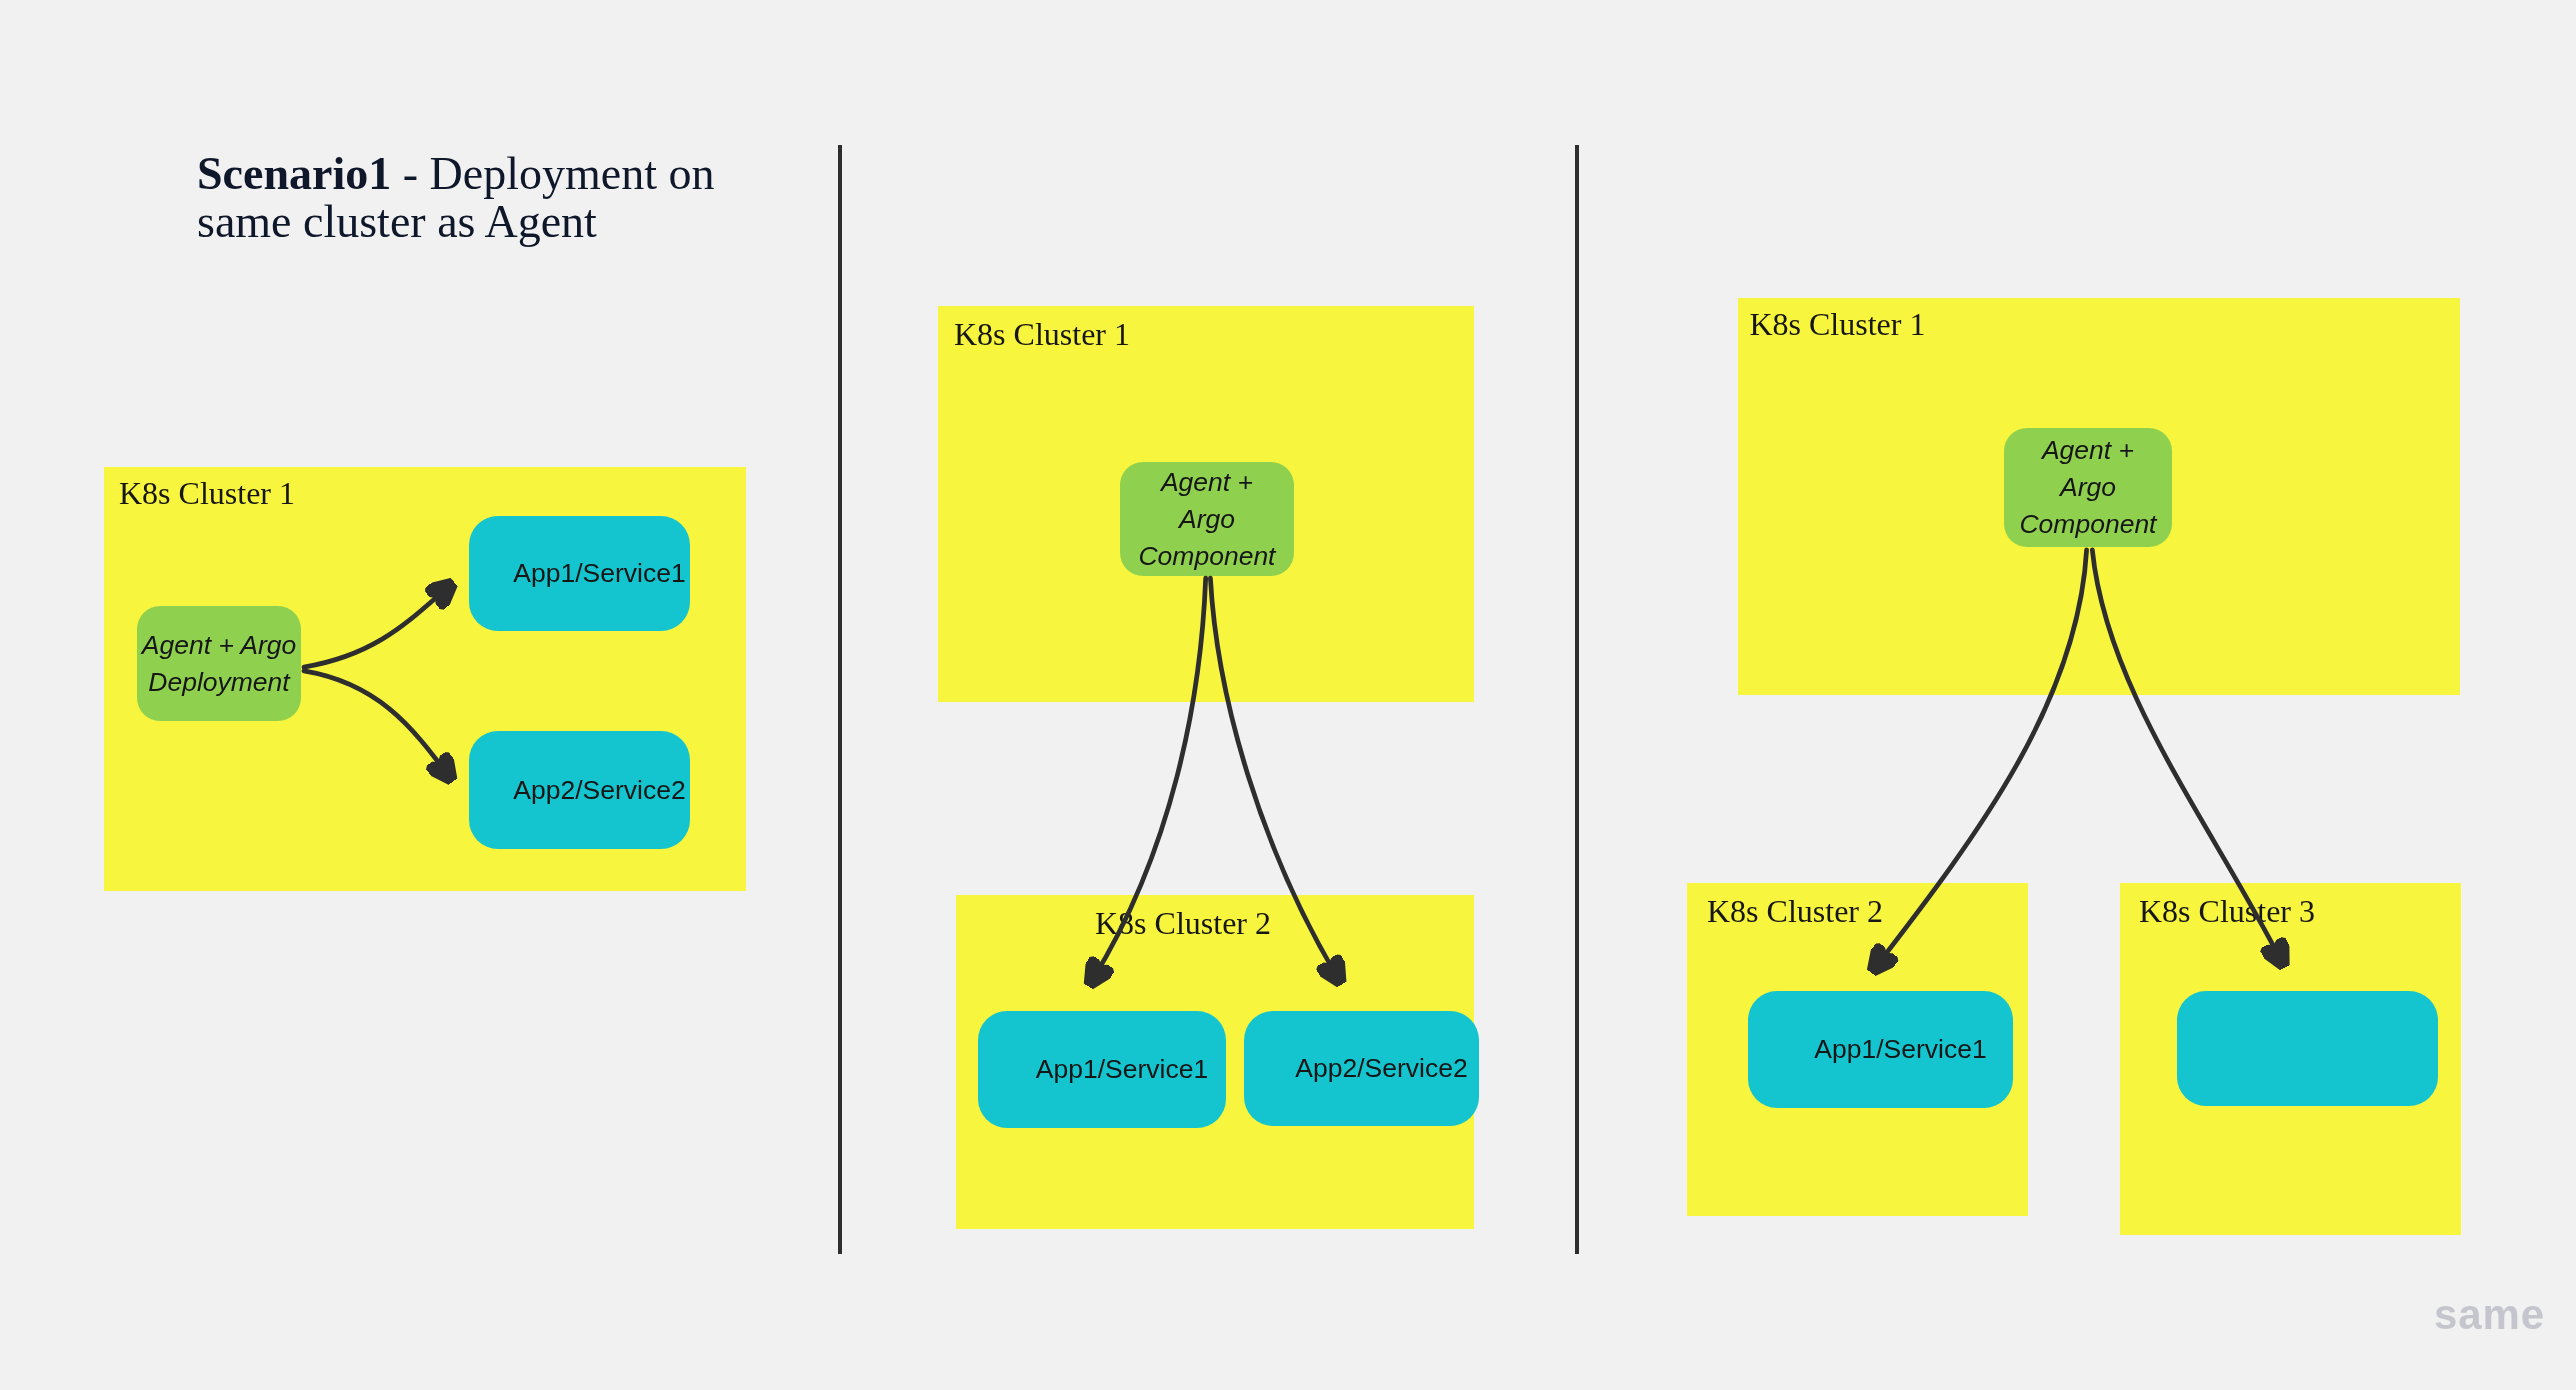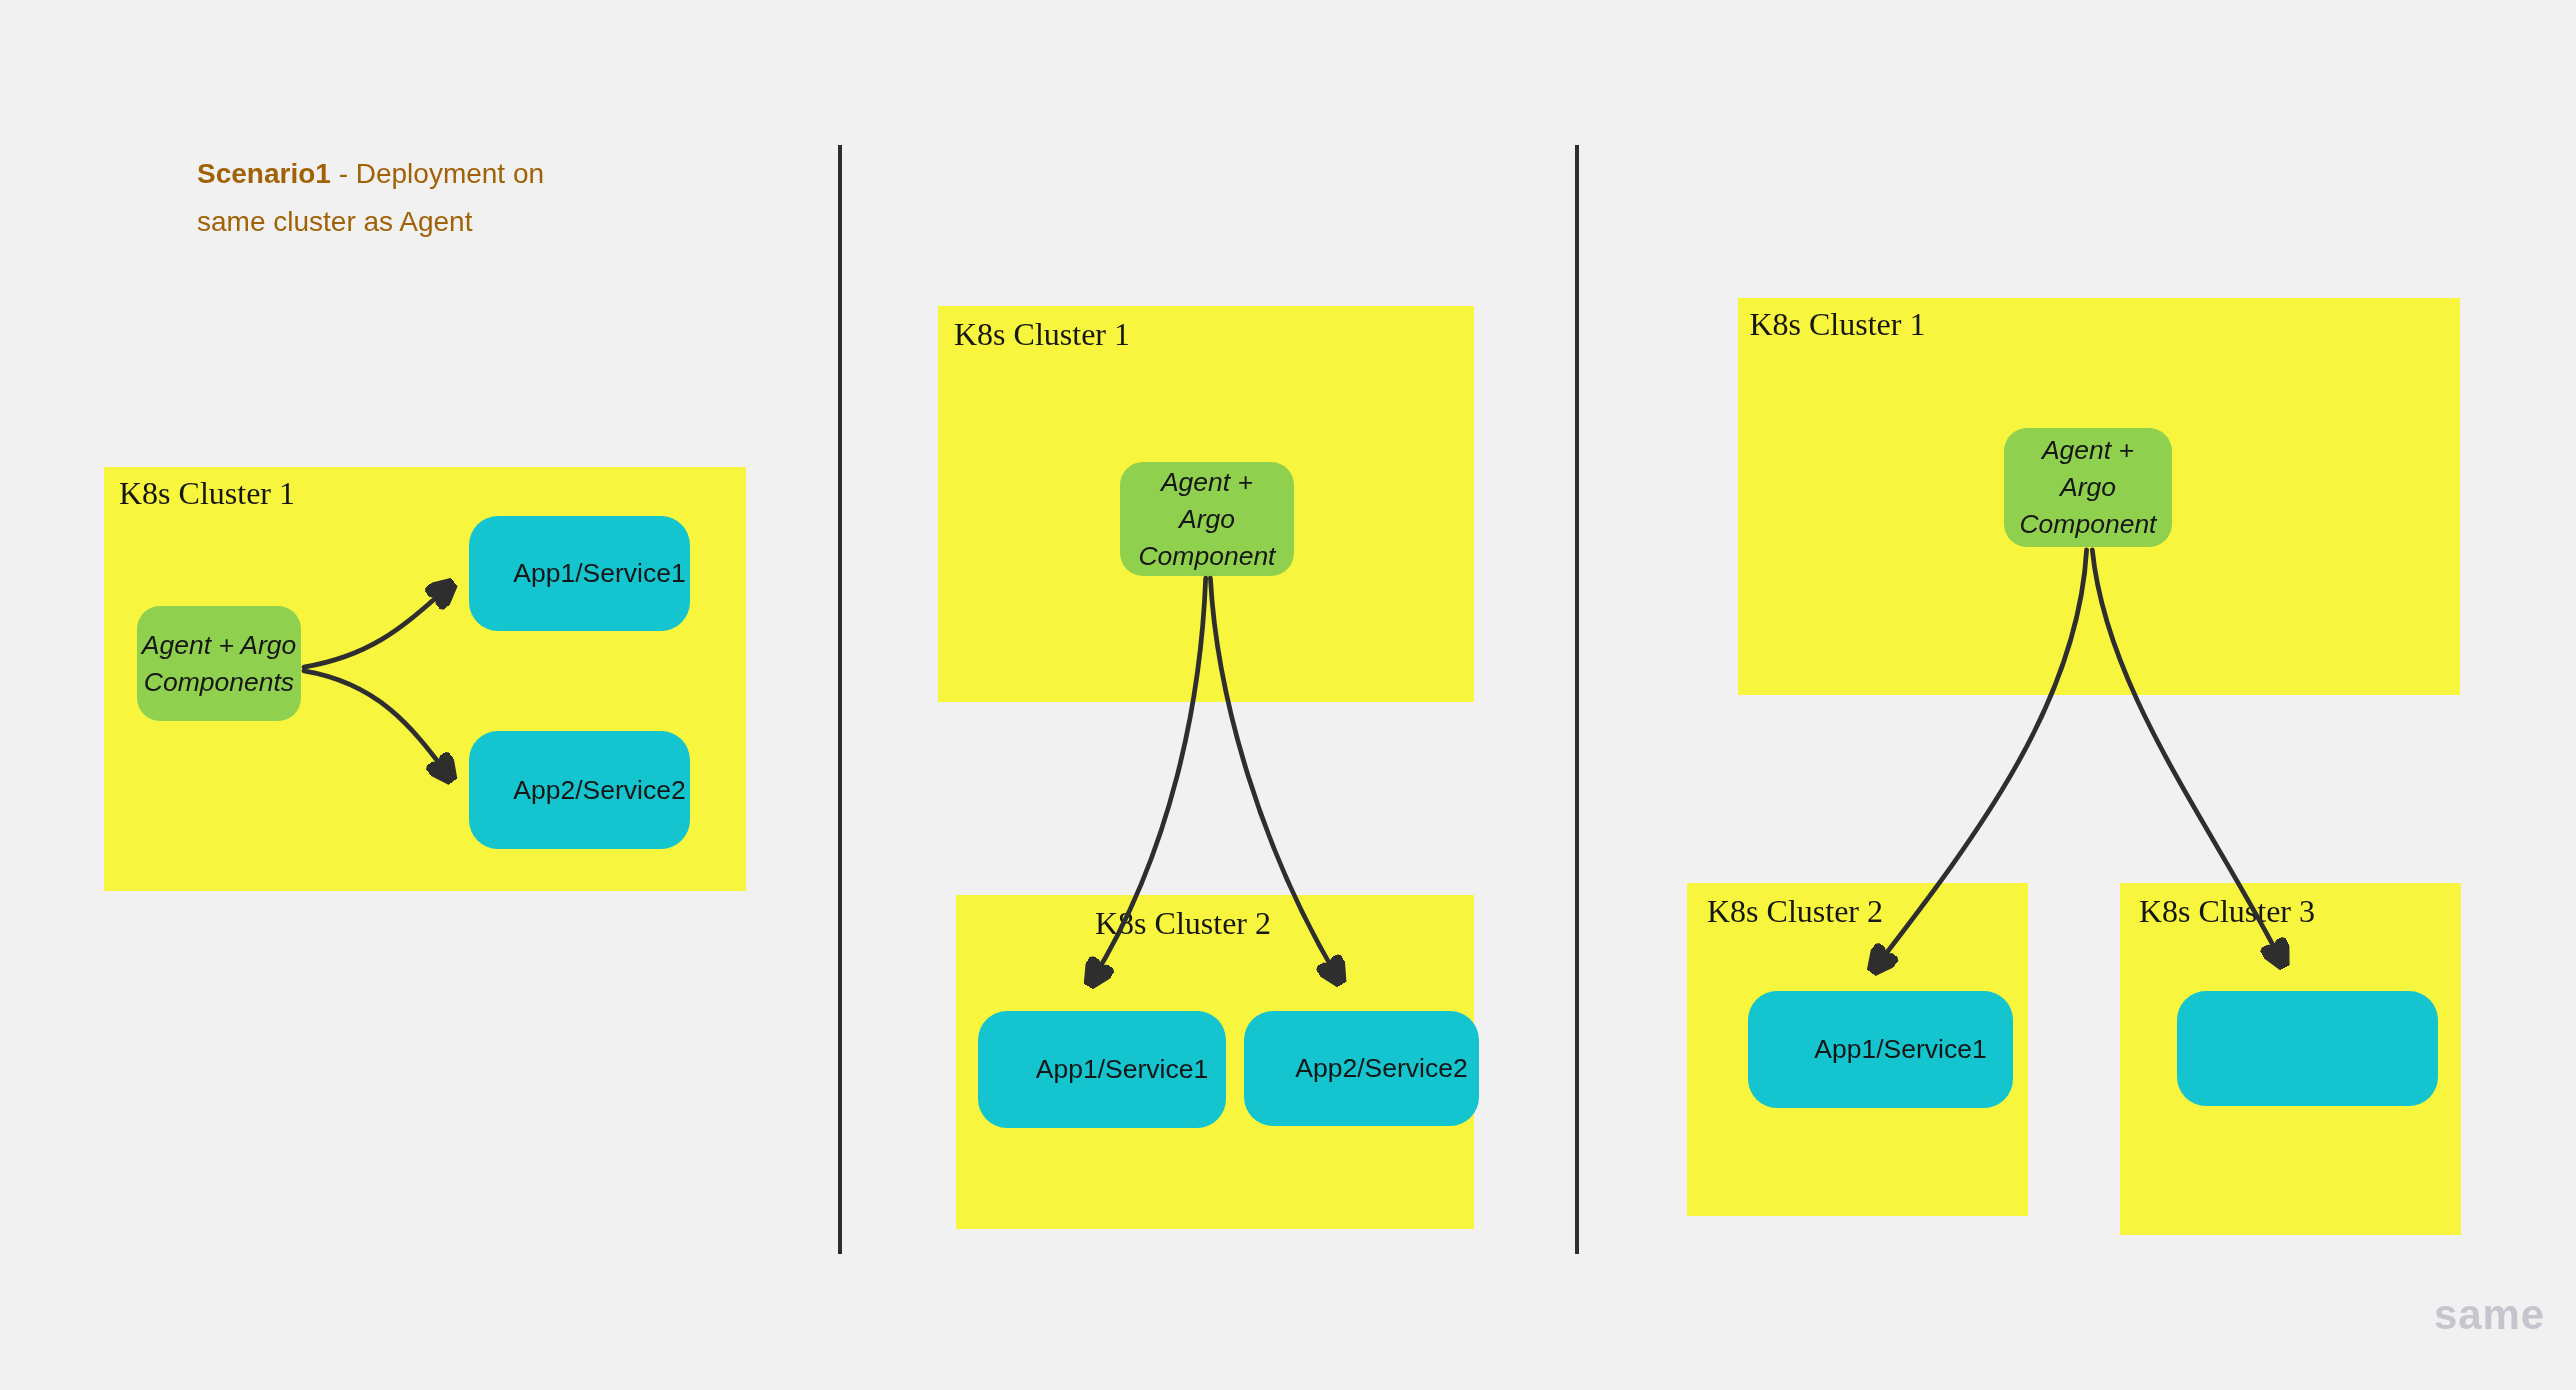--- a/index.html
+++ b/index.html
@@ -2,22 +2,22 @@
 <html style="--bg: #f1f1f1; --yellow: #f7f53d; --green: #8fd14f; --cyan: #14c4ce; --stroke: #2e2e2e; --wm: #c5c5ce;font-size:15px"><head>
 <meta charset="utf-8">
 <style>
   html,body{margin:0;padding:0;background:#f1f1f1;}
   .board{
     position:relative;width:2576px;height:1390px;overflow:hidden;
     background:var(--bg,#f1f1f1);
     font-family:"Liberation Sans",sans-serif;color:#1d1d1d;
   }
   .heading{
-    position:absolute;font-size:28px;line-height:48px;
-    white-space:pre-line;color:#a16207;
+    position:absolute;font-size:46px;line-height:48px;
+    white-space:pre-line;color:#0f172a;font-family:Liberation Serif, serif;
   }
   .heading .bold{font-weight:700;}
   .divider{position:absolute;width:3.8px;background:var(--stroke,#2f3134);}
   .cluster{position:absolute;background:var(--yellow,#f7f53d);font-family:Liberation Serif, serif;}
   .cluster-label{
     position:absolute;font-size:32px;color:#161616;white-space:nowrap;
   }
   .node{
     position:absolute;display:flex;align-items:center;justify-content:center;
     text-align:center;font-size:26.5px;line-height:37px;color:#161616;
@@ -43,21 +43,21 @@
   <div class="heading" style="left:197px;top:150px;"><span class="bold">Scenario1</span><span> - Deployment on
 same cluster as Agent</span></div>
 
 
 
   <div class="cluster" style="left:104px;top:467px;width:642px;height:424px;">
     <span class="cluster-label" style="left:15px;top:7.6px;">K8s Cluster 1</span>
   </div>
   <div class="node agent" style="left:137px;top:606px;width:164px;height:115px;">
     <span class="node-label">Agent + Argo
-Components</span>
+Deployment</span>
   </div>
   <div class="node app" style="left:469px;top:516px;width:181px;height:115px;">
     <span class="node-label">App1/Service1</span>
   </div>
   <div class="node app" style="left:469px;top:731px;width:181px;height:118px;">
     <span class="node-label">App2/Service2</span>
   </div>
 
   <div class="cluster" style="left:938px;top:306px;width:536px;height:396px;">
     <span class="cluster-label" style="left:16px;top:9.5px;">K8s Cluster 1</span>

